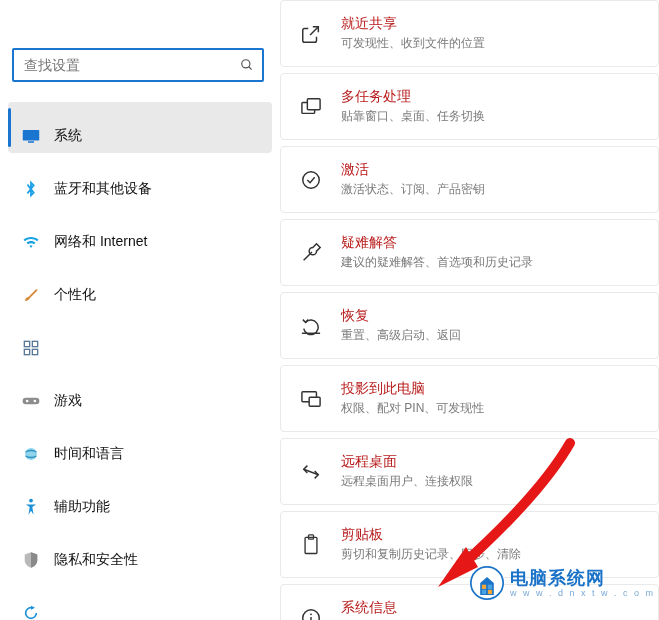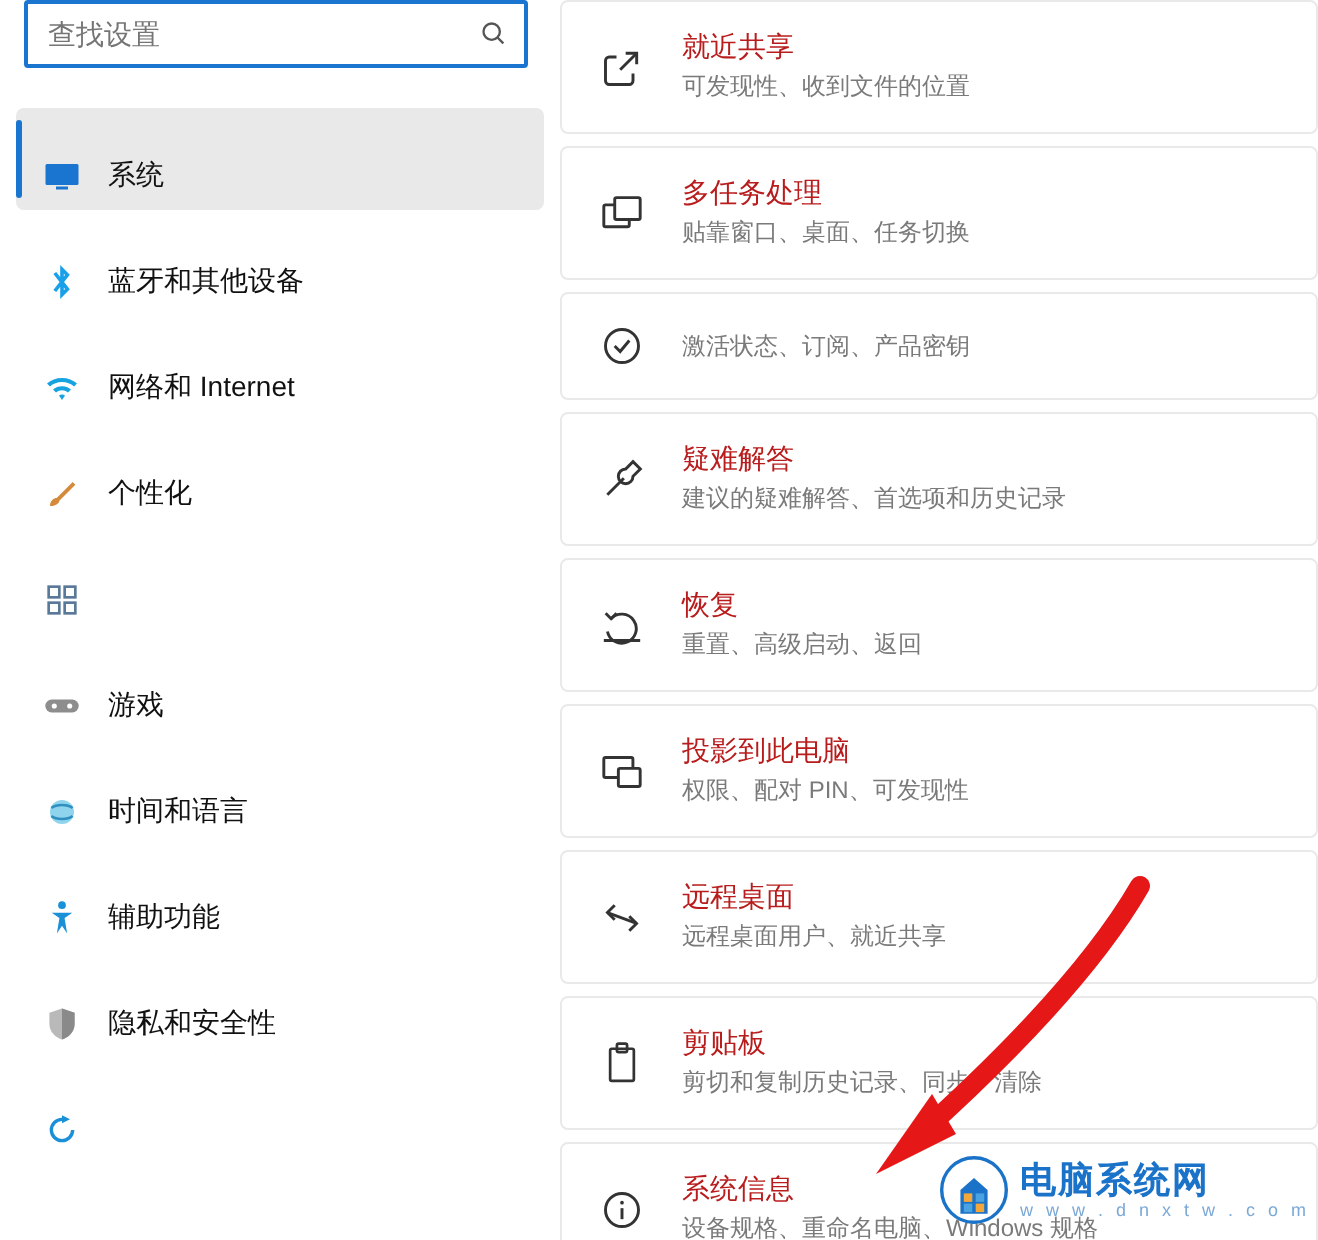--- a/index.html
+++ b/index.html
@@ -1,35 +1,35 @@
 <!DOCTYPE html>
 <html><head>
 <meta charset="utf-8">
 <style>
   html,body{margin:0;padding:0;width:659px;height:620px;background:#fff;font-family:"Segoe UI","Microsoft YaHei",Arial,sans-serif;color:#222;overflow:hidden;}
   .layout{display:flex;width:100%;height:100%;}
-  .sidebar{width:280px;flex:0 0 280px;padding:0 6px;box-sizing:border-box;}
+  .sidebar{width:280px;flex:0 0 280px;padding:0 6px;box-sizing:border-box;margin-top:48px;}
   .search-wrap{margin:0 10px 20px 6px;border:2px solid #1a75d1;border-radius:2px;height:30px;display:flex;align-items:center;padding:0 8px;background:#fff;}
   .search-wrap input{flex:1;border:none;outline:none;font-size:14px;color:#777;background:transparent;}
   .search-icon{color:#555;font-size:14px;margin-left:6px;}
   .nav-item{display:flex;align-items:center;height:34px;border-radius:4px;padding:17px 8px 0 12px;margin:2px 2px;cursor:pointer;font-size:14px;}
   .nav-item .nic{width:22px;height:22px;display:flex;align-items:center;justify-content:center;margin-right:12px;}
   .nav-item.active{background:#e9e9e9;position:relative;}
   .nav-item.active::before{content:"";position:absolute;left:0;top:6px;bottom:6px;width:3px;background:#1a75d1;border-radius:2px;}
   .nav-item .label{flex:1;color:#111;}
   .main{flex:1;padding:0 0 0 0;overflow:hidden;}
   .card{background:#fff;border:1px solid #e9e9e9;border-radius:4px;margin:0 0 6px 0;padding:14px 18px;display:flex;align-items:center;gap:18px;box-shadow:0 0 0 rgba(0,0,0,0);}
   .card .cic{width:24px;height:24px;flex:0 0 24px;display:flex;align-items:center;justify-content:center;color:#333;}
   .card .ct{display:flex;flex-direction:column;gap:2px;}
   .card .title{font-size:14px;color:#b91c1c;}
   .card .sub{font-size:12px;color:#7a7a7a;}
   
   .arrow{position:absolute;left:420px;top:435px;pointer-events:none;}
   
-  .wm{position:absolute;right:4px;bottom:8px;display:flex;align-items:center;gap:6px;}
+  .wm{position:absolute;right:4px;bottom:20px;display:flex;align-items:center;gap:6px;}
   .wm .wlogo{width:34px;height:34px;}
   .wm .wtext{display:flex;flex-direction:column;line-height:1;}
   .wm .wtext .t1{font-size:18px;font-weight:700;color:#1a73c8;letter-spacing:1px;}
   .wm .wtext .t2{font-size:9px;color:#7aa9d6;letter-spacing:2px;margin-top:2px;}
   svg{display:block;}
 </style>
 </head>
 <body>
 
 <div class="layout">
@@ -177,20 +177,21 @@
     </div>
 
     <div class="card">
       <span class="cic">
         <svg width="22" height="22" viewBox="0 0 24 24" fill="none" stroke="#333" stroke-width="1.6">
             <circle cx="12" cy="12" r="9"></circle>
             <path d="M8 12 L11 15 L16 9"></path>
           </svg>
       </span>
       <div class="ct">
+        <span class="title">激活</span>
         <span class="sub">激活状态、订阅、产品密钥</span>
       </div>
     </div>
 
     <div class="card">
       <span class="cic">
         <svg width="22" height="22" viewBox="0 0 24 24" fill="none" stroke="#333" stroke-width="1.6">
             <path d="M14 6 a4 4 0 1 0 4 4 L22 6 L18 2 Z"></path>
             <path d="M13 11 L4 20"></path>
           </svg>
@@ -231,21 +232,21 @@
     <div class="card">
       <span class="cic">
         <svg width="22" height="20" viewBox="0 0 24 22" fill="none" stroke="#333" stroke-width="1.6">
             <path d="M8 4 L4 8 L8 12"></path>
             <path d="M16 10 L20 14 L16 18"></path>
             <line x1="4" y1="8" x2="20" y2="14"></line>
           </svg>
       </span>
       <div class="ct">
         <span class="title">远程桌面</span>
-        <span class="sub">远程桌面用户、就近共享</span>
+        <span class="sub">远程桌面用户、连接权限</span>
       </div>
     </div>
 
     <div class="card">
       <span class="cic">
         <svg width="20" height="22" viewBox="0 0 22 26" fill="none" stroke="#333" stroke-width="1.6">
             <rect x="4" y="4" width="14" height="19" rx="1"></rect>
             <rect x="8" y="1" width="6" height="5" rx="1"></rect>
           </svg>
       </span>

